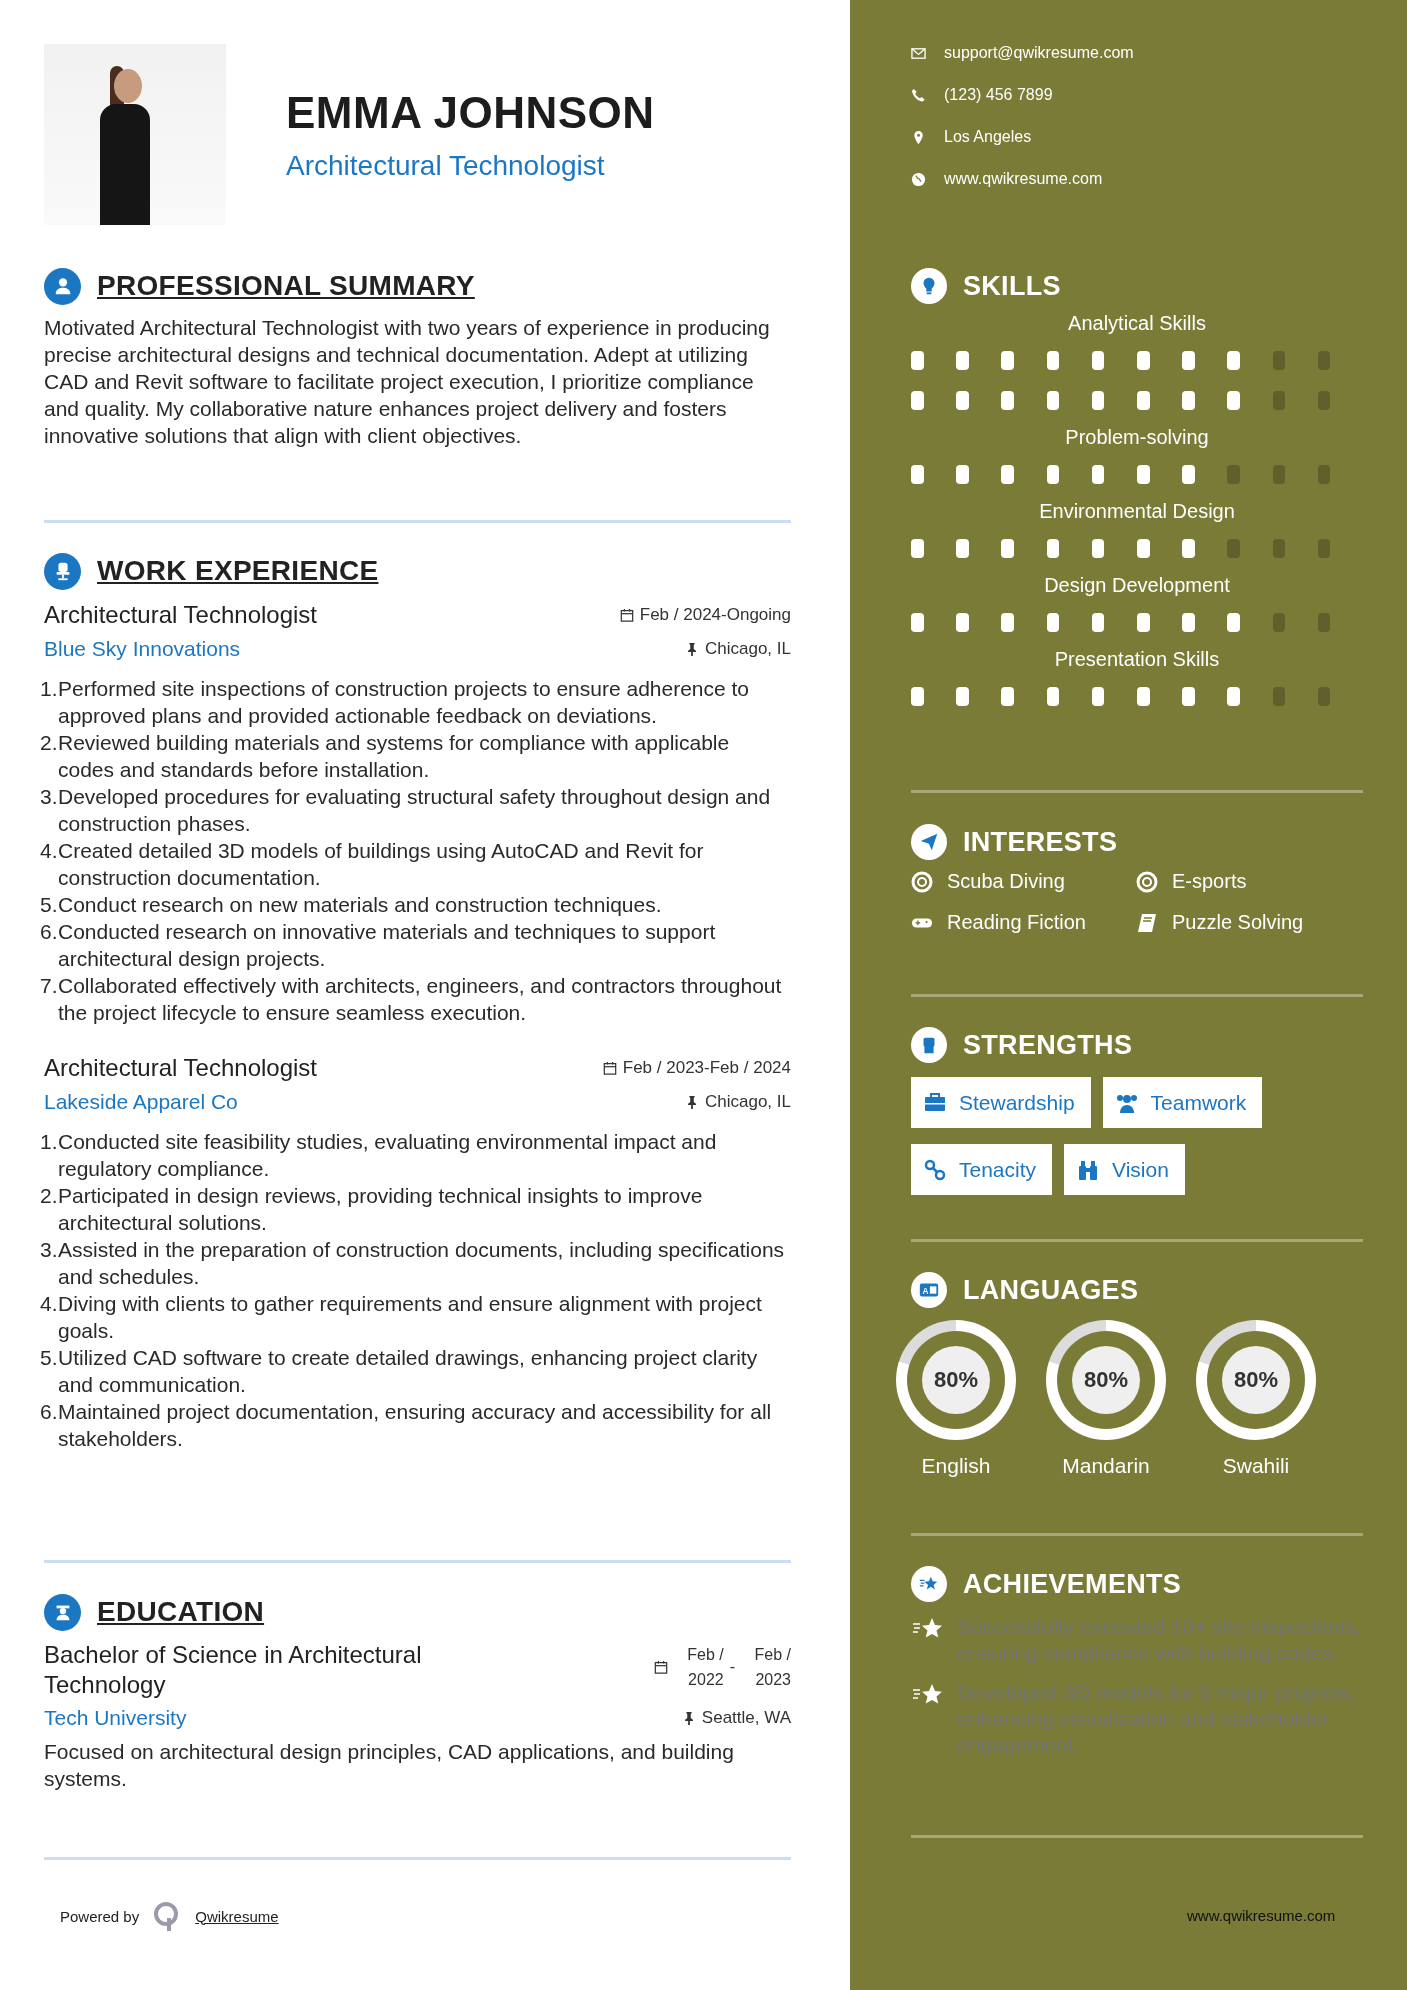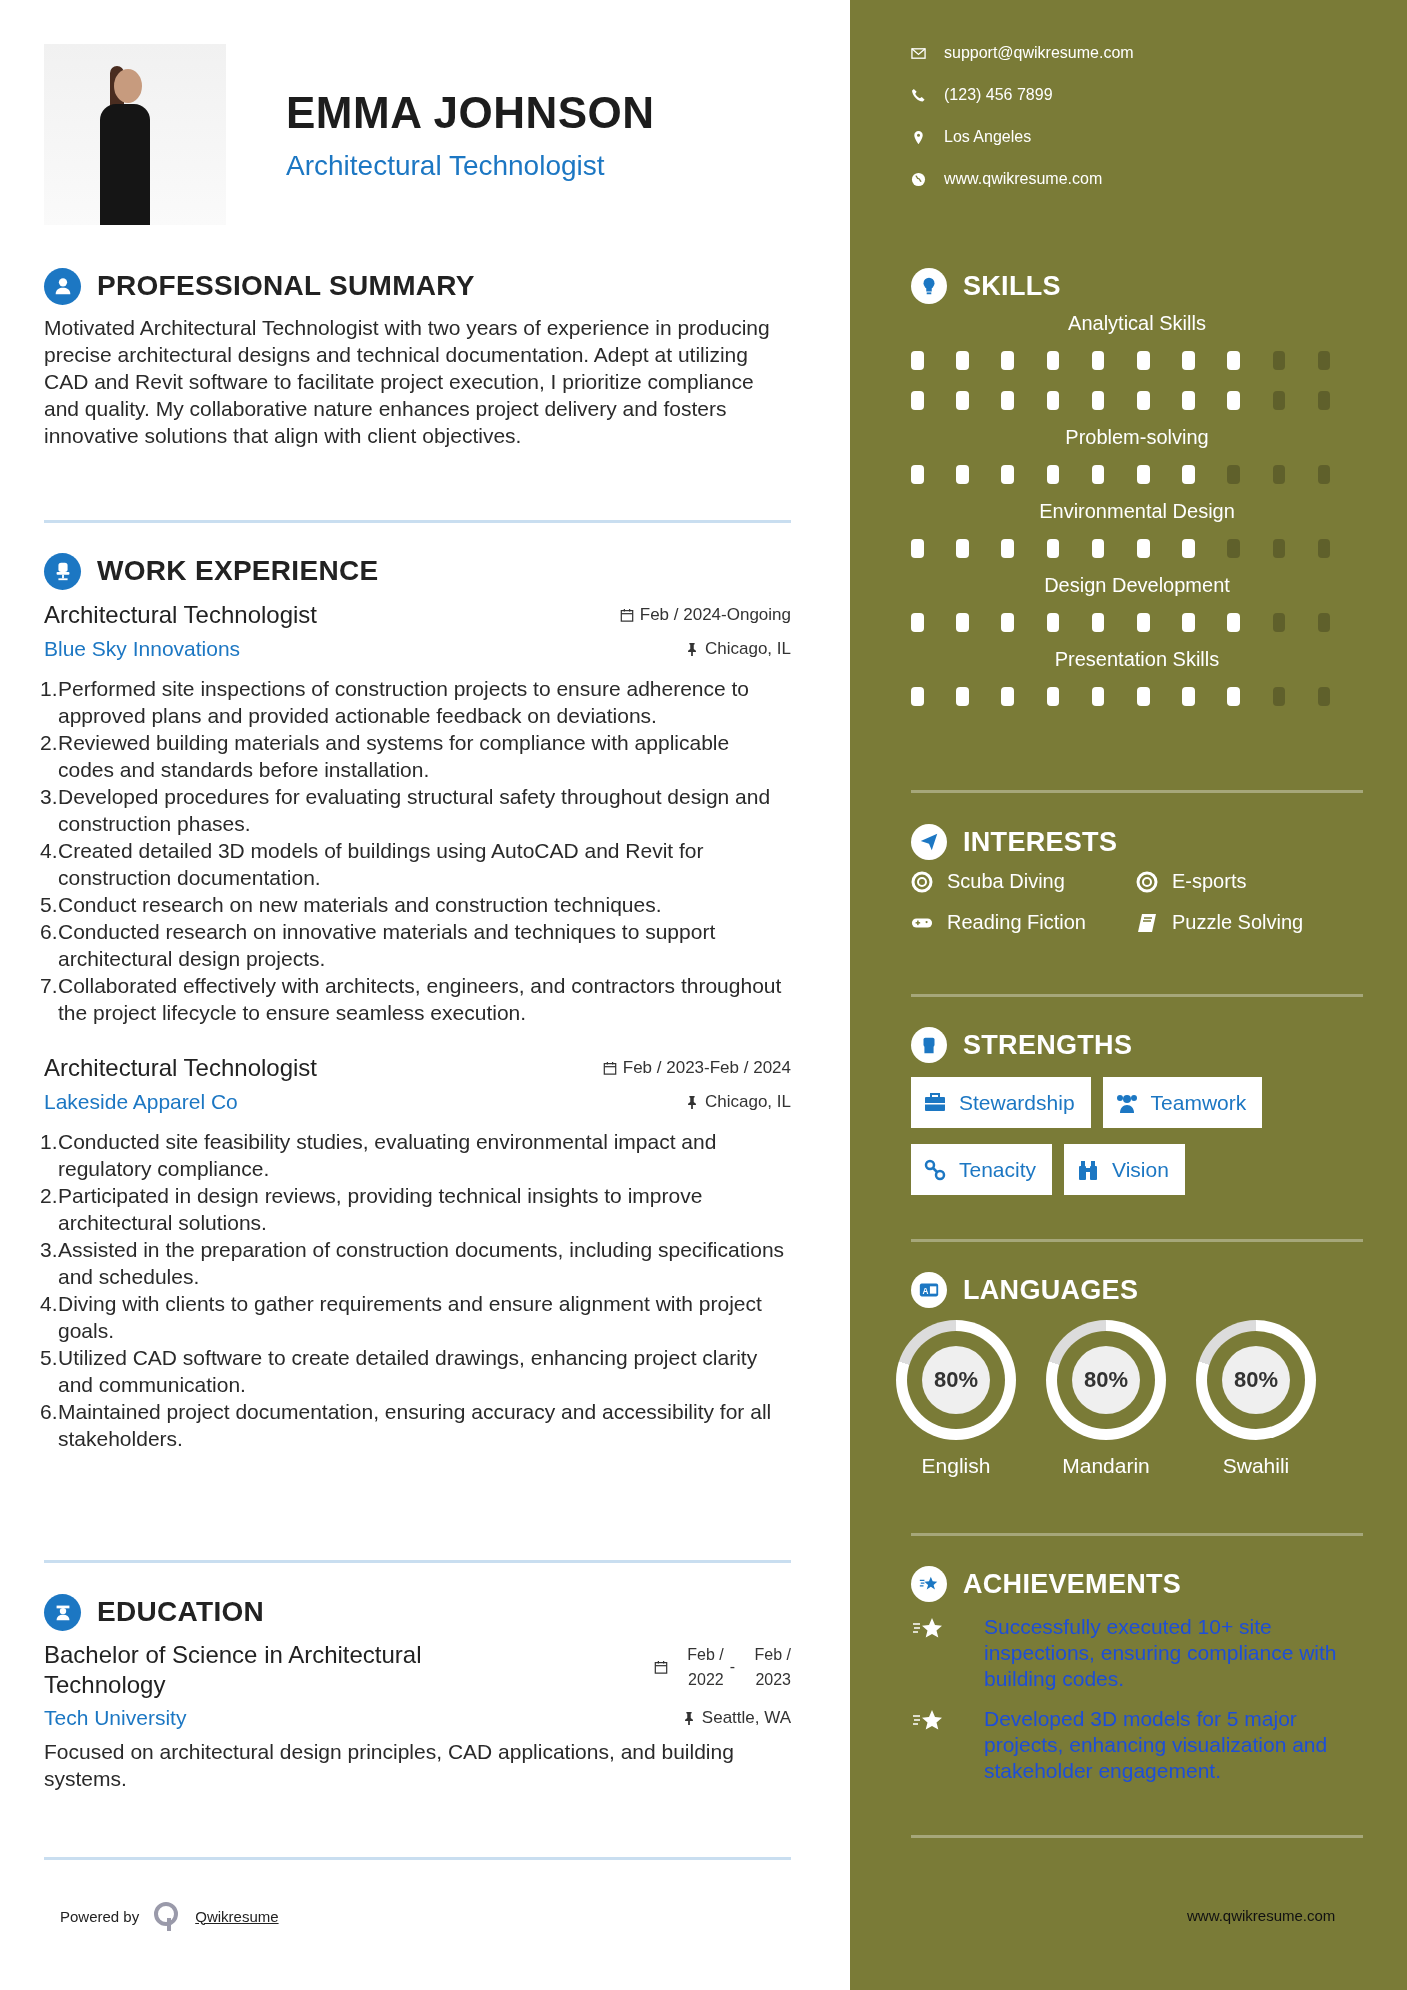--- a/index.html
+++ b/index.html
@@ -14,21 +14,21 @@
   .photo .head { position: absolute; left: 70px; top: 25px; width: 28px; height: 34px; border-radius: 50%; background: #c79b7e; }
   .photo .hair { position: absolute; left: 66px; top: 22px; width: 14px; height: 90px; border-radius: 8px; background: #4a2d20; }
   .photo .body { position: absolute; left: 56px; top: 60px; width: 50px; height: 121px; background: #151515; border-radius: 16px 16px 0 0; }
   .name { position: absolute; left: 286px; top: 88px; font-size: 44px; font-weight: 700; letter-spacing: 0.5px; color: #1d1d1d; }
   .title { position: absolute; left: 286px; top: 150px; font-size: 28px; color: #1c77c3; }
 
   .section { position: absolute; left: 44px; width: 747px; }
   .sec-head { display: flex; align-items: center; height: 40px; }
   .sec-icon { width: 37px; height: 37px; border-radius: 50%; background: #1c77c3; display: flex; align-items: center; justify-content: center; margin-right: 16px; }
   .sec-icon svg { width: 22px; height: 22px; }
-  .sec-title { font-size: 28px; font-weight: 700; color: #222; letter-spacing: 0.3px; }
+  .sec-title { font-size: 28px; font-weight: 700; color: #222; letter-spacing: 0.3px; text-decoration: underline; }
   .para { font-size: 21px; line-height: 27px; color: #2a2a2a; margin-top: 8px; }
   .divider { position: absolute; left: 44px; width: 747px; height: 3px; background: #c9def0; }
 
   .job-row { display: flex; justify-content: space-between; align-items: center; }
   .job-title { font-size: 24px; color: #222; }
   .job-company { font-size: 21px; color: #1c77c3; }
   .meta { font-size: 17px; color: #333; display: flex; align-items: center; gap: 6px; }
   .meta svg { width: 14px; height: 14px; }
   ol.bullets { margin-top: 14px; padding-left: 0; list-style: none; }
   ol.bullets li { font-size: 21px; line-height: 27px; color: #2a2a2a; display: flex; }
@@ -61,21 +61,21 @@
   .lang { width: 150px; display: flex; flex-direction: column; align-items: center; }
   .lang:first-child { margin-left: -30px; }
   .ring { width: 120px; height: 120px; border-radius: 50%; position: relative;
           background: conic-gradient(#fff 0 80%, #dcdcdc 80% 100%); }
   .ring .mid { position: absolute; inset: 11px; border-radius: 50%; background: #7a7b37; }
   .ring .inner { position: absolute; inset: 26px; border-radius: 50%; background: #efefef; display: flex; align-items: center; justify-content: center; font-size: 22px; font-weight: 700; color: #333; }
   .lang-name { font-size: 21px; color: #fff; margin-top: 14px; }
 
   .ach { display: flex; margin-top: 10px; }
   .ach svg { width: 34px; height: 26px; flex: none; margin-right: 12px; margin-top: 2px; }
-  .ach-text { font-size: 21px; line-height: 26px; color: #1d4ed8; margin-left: 27px; }
+  .ach-text { font-size: 21px; line-height: 26px; color: #737373; }
 
   .footer-left { position: absolute; left: 60px; top: 1900px; display: flex; align-items: center; font-size: 15px; color: #222; }
   .footer-left svg { width: 28px; height: 32px; margin: 0 14px; }
   .footer-left .brand { text-decoration: underline; }
   .footer-right { position: absolute; left: 1187px; top: 1907px; font-size: 15px; color: #111; }
 </style>
 </head>
 <body>
 
 <div class="left">

